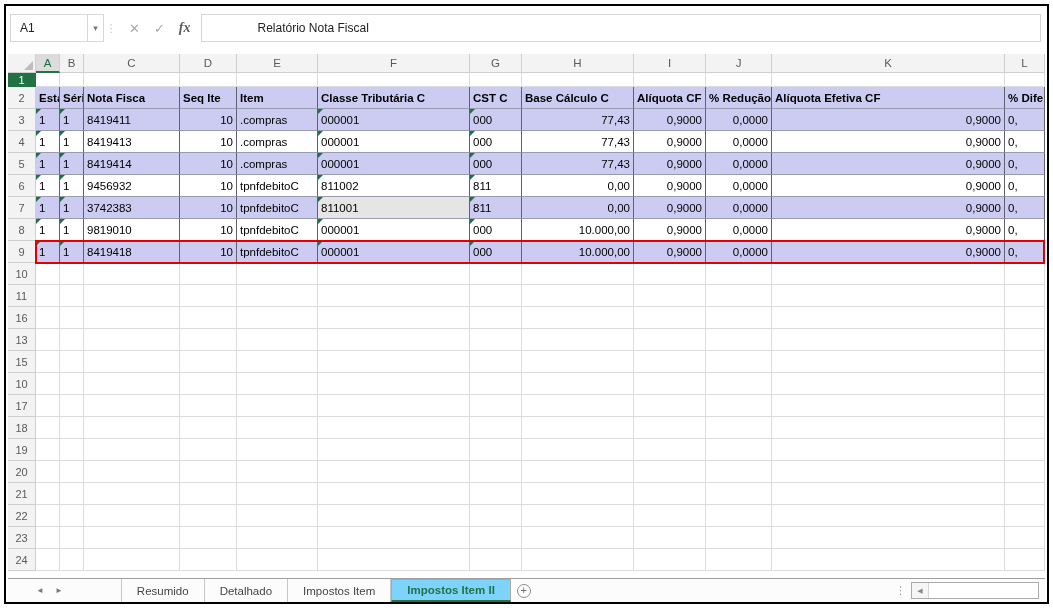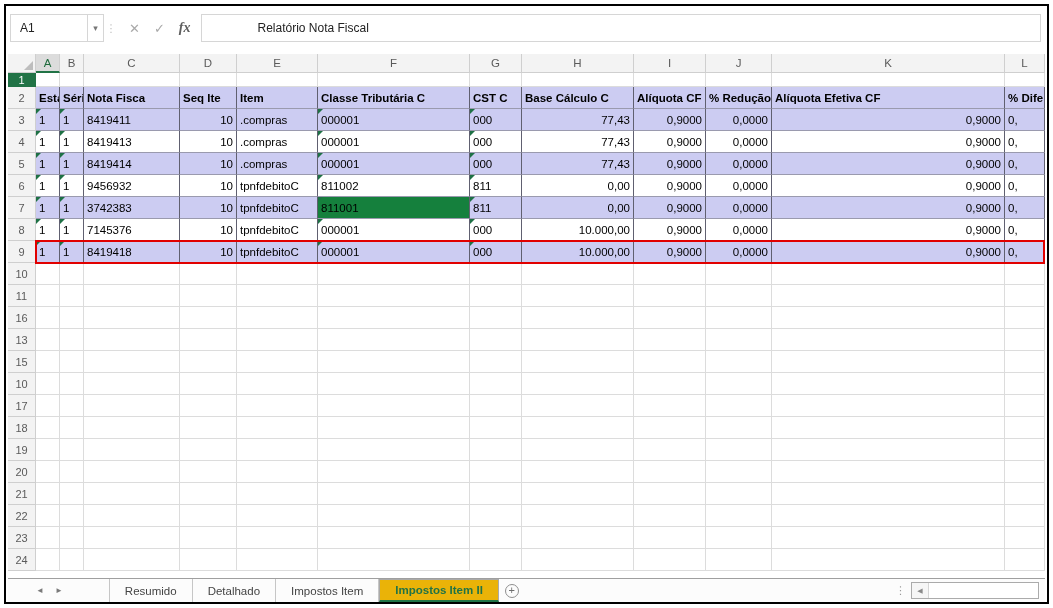--- a/index.html
+++ b/index.html
@@ -37,22 +37,22 @@
   .cell.num { justify-content: flex-end; }
   .cell.err::before { content: ""; position: absolute; left: 0; top: 0; border-top: 5px solid #1e7145; border-right: 5px solid transparent; }
   .red-box { position: absolute; left: 27px; right: 0; border: 2px solid #e10000; pointer-events: none; }
 
   
   .sheet-bar { height: 24px; flex: none; border-top: 1px solid #9f9f9f; background: #fcfcfc; display: flex; align-items: stretch;
                font-size: 11.5px; color: #444; }
   .nav { display: flex; align-items: center; gap: 11px; padding: 0 8px 0 28px; color: #7a7a7a; font-size: 8px; }
   .tabs { display: flex; margin-left: 38px; }
   .tab { display: flex; align-items: center; padding: 0 15px; border-right: 1px solid #c6c6c6; color: #444; }
-  .tab.first { border-left: 1px solid #c6c6c6; }
-  .tab.active { background: #eab308; border: 1px solid #a9a9a9; border-bottom: 2px solid #217346; font-weight: bold; color: #217346; }
+  .tab.first { border-left: 1px solid #c6c6c6; margin-left: 12px; }
+  .tab.active { background: #7dd3fc; border: 1px solid #a9a9a9; border-bottom: 2px solid #217346; font-weight: bold; color: #217346; }
   .add-sheet { width: 26px; display: flex; align-items: center; justify-content: center; }
   .add-icon { width: 14px; height: 14px; border: 1px solid #8f8f8f; border-radius: 50%; color: #6e6e6e; font-size: 11px;
               line-height: 11px; text-align: center; }
   .spacer { flex: 1; }
   .sb-dots { display: flex; align-items: center; color: #9a9a9a; padding: 0 5px; font-size: 11px; }
   .hscroll { width: 128px; margin: 3px 6px 3px 0; border: 1px solid #ababab; display: flex; background: #fff; }
   .hs-arrow { width: 17px; flex: none; border-right: 1px solid #d5d5d5; display: flex; align-items: center; justify-content: center;
               color: #8a8a8a; font-size: 7px; background: #f6f6f6; }
   .hs-track { flex: 1; background: #fff; }
 </style>
@@ -184,33 +184,33 @@
           <div class="cell table num" style="width: 233px;">0,9000</div>
           <div class="cell table" style="flex: 1 0 40px;">0,</div>
         </div>
         <div class="sheet-row">
           <div class="row-hdr">7</div>
           <div class="cell table err" style="background: rgb(204, 204, 242); width: 24px;">1</div>
           <div class="cell table err" style="background: rgb(204, 204, 242); width: 24px;">1</div>
           <div class="cell table" style="background: rgb(204, 204, 242); width: 96px;">3742383</div>
           <div class="cell table num" style="background: rgb(204, 204, 242); width: 57px;">10</div>
           <div class="cell table" style="background: rgb(204, 204, 242); width: 81px;">tpnfdebitoC</div>
-          <div class="cell table err" style="background: #15803d; width: 152px;">811001</div>
+          <div class="cell table err" style="background: #e5e5e5; width: 152px;">811001</div>
           <div class="cell table err" style="background: rgb(204, 204, 242); width: 52px;">811</div>
           <div class="cell table num" style="background: rgb(204, 204, 242); width: 112px;">0,00</div>
           <div class="cell table num" style="background: rgb(204, 204, 242); width: 72px;">0,9000</div>
           <div class="cell table num" style="background: rgb(204, 204, 242); width: 66px;">0,0000</div>
           <div class="cell table num" style="background: rgb(204, 204, 242); width: 233px;">0,9000</div>
           <div class="cell table" style="background: rgb(204, 204, 242); flex: 1 0 40px;">0,</div>
         </div>
         <div class="sheet-row">
           <div class="row-hdr">8</div>
           <div class="cell table err" style="width: 24px;">1</div>
           <div class="cell table err" style="width: 24px;">1</div>
-          <div class="cell table" style="width: 96px;">7145376</div>
+          <div class="cell table" style="width: 96px;">9819010</div>
           <div class="cell table num" style="width: 57px;">10</div>
           <div class="cell table" style="width: 81px;">tpnfdebitoC</div>
           <div class="cell table err" style="width: 152px;">000001</div>
           <div class="cell table err" style="width: 52px;">000</div>
           <div class="cell table num" style="width: 112px;">10.000,00</div>
           <div class="cell table num" style="width: 72px;">0,9000</div>
           <div class="cell table num" style="width: 66px;">0,0000</div>
           <div class="cell table num" style="width: 233px;">0,9000</div>
           <div class="cell table" style="flex: 1 0 40px;">0,</div>
         </div>

